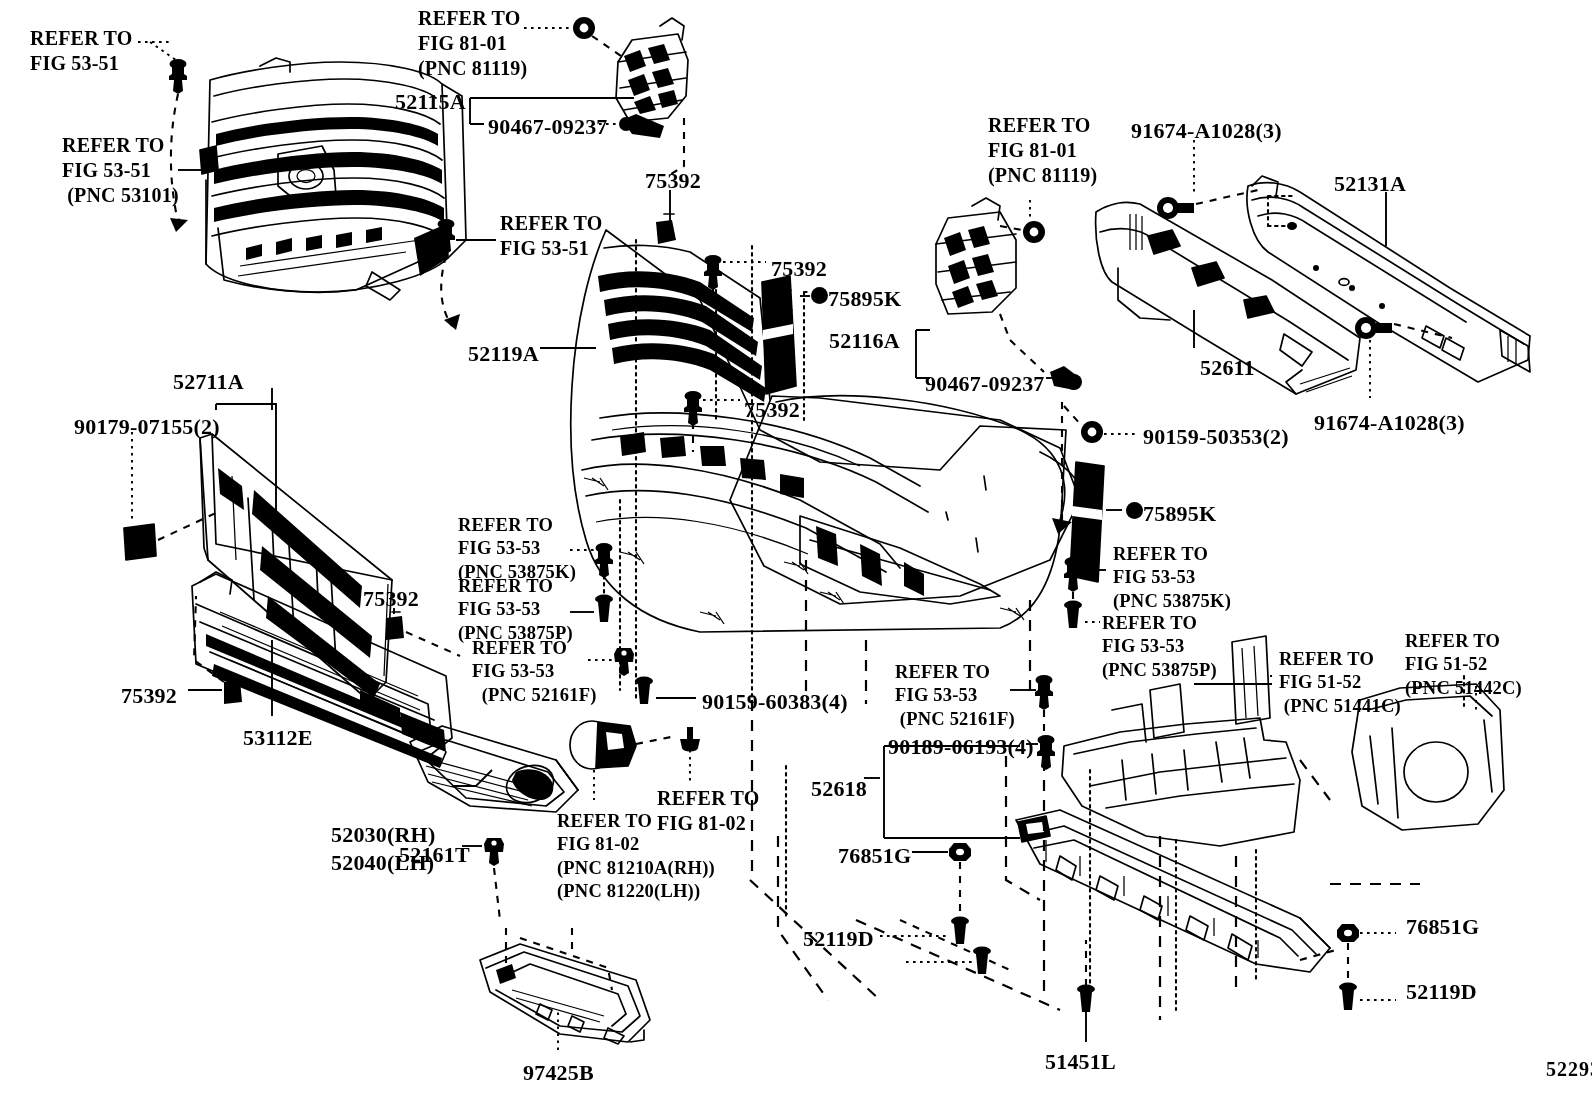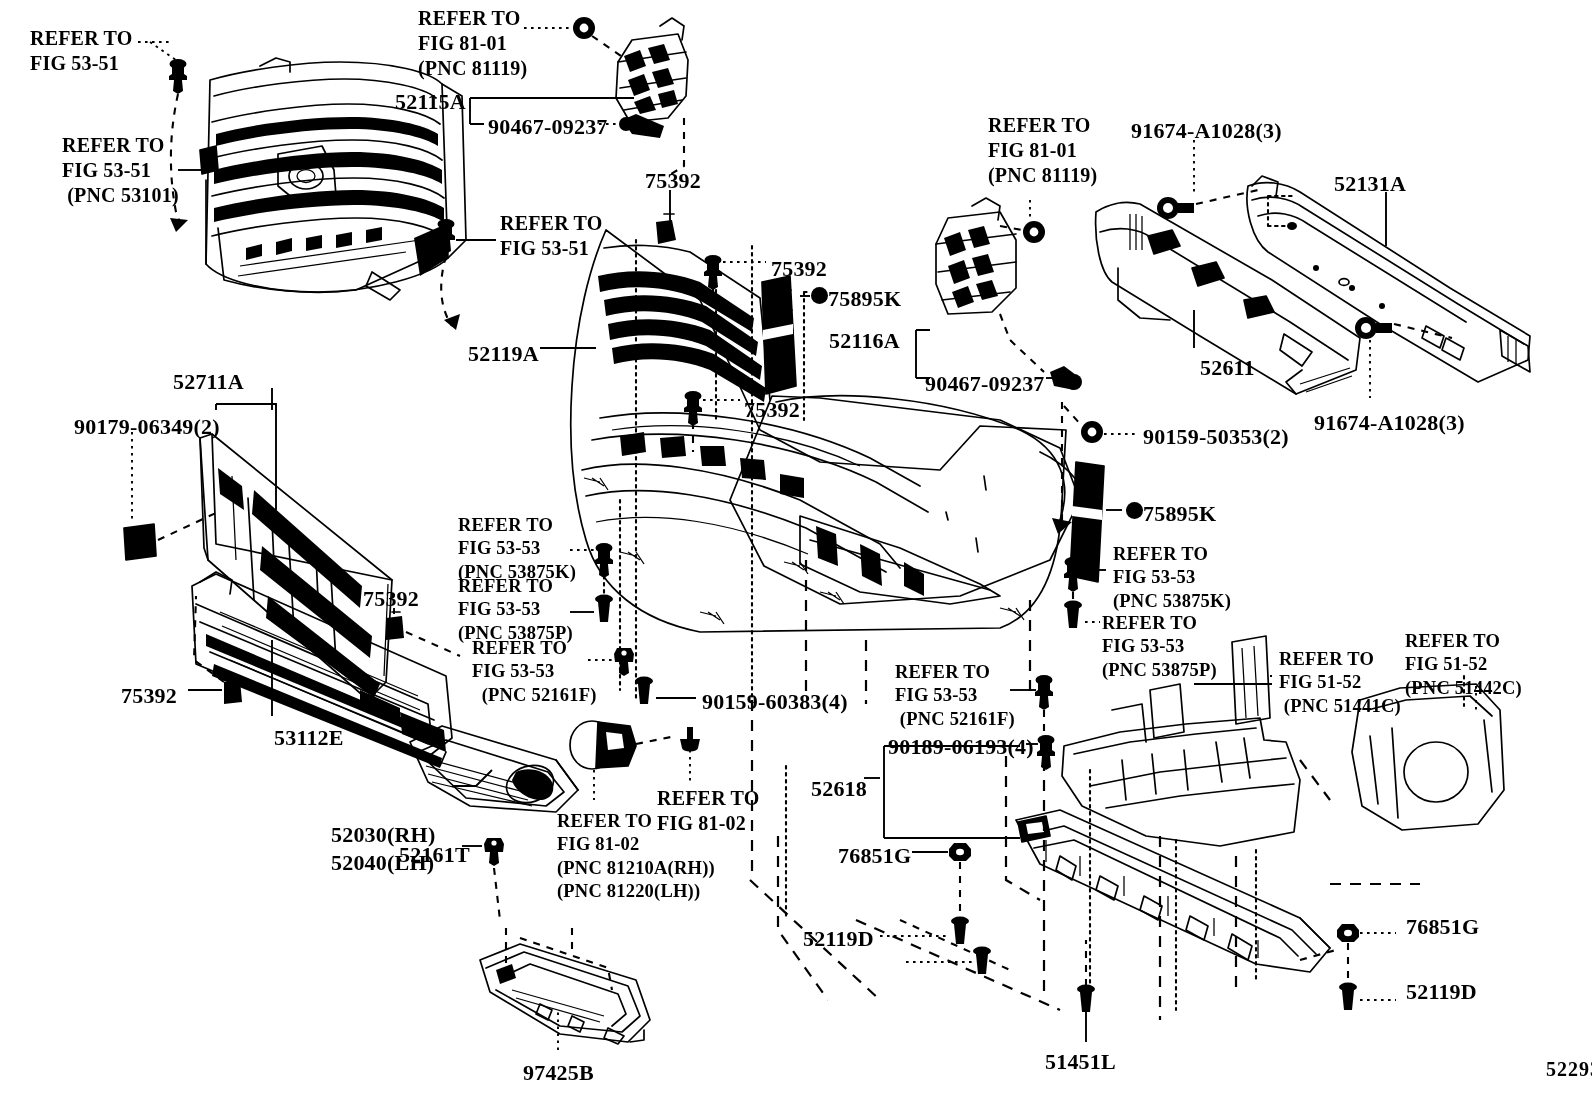--- a/index.html
+++ b/index.html
@@ -578,24 +578,24 @@
       <div class="lbl pn" style="left: 1314px; top: 409px;">91674-A1028(3)</div>
       <div class="lbl pn" style="left: 468px; top: 340px;">52119A</div>
       <div class="lbl pn" style="left: 771px; top: 255px;">75392</div>
       <div class="lbl pn" style="left: 828px; top: 285px;">75895K</div>
       <div class="lbl pn" style="left: 829px; top: 327px;">52116A</div>
       <div class="lbl pn" style="left: 744px; top: 396px;">75392</div>
       <div class="lbl pn" style="left: 925px; top: 370px;">90467-09237</div>
       <div class="lbl pn" style="left: 1143px; top: 423px;">90159-50353(2)</div>
       <div class="lbl pn" style="left: 1143px; top: 500px;">75895K</div>
       <div class="lbl pn" style="left: 173px; top: 368px;">52711A</div>
-      <div class="lbl pn" style="left: 74px; top: 413px;">90179-06349(2)</div>
+      <div class="lbl pn" style="left: 74px; top: 413px;">90179-07155(2)</div>
       <div class="lbl pn" style="left: 363px; top: 585px;">75392</div>
       <div class="lbl pn" style="left: 121px; top: 682px;">75392</div>
-      <div class="lbl pn" style="left: 243px; top: 724px; margin-left: 31px;">53112E</div>
+      <div class="lbl pn" style="left: 243px; top: 724px;">53112E</div>
       <div class="lbl refsm" style="left: 458px; top: 514px;">REFER TO
 FIG 53-53
 (PNC 53875K)</div>
       <div class="lbl refsm" style="left: 458px; top: 575px;">REFER TO
 FIG 53-53
 (PNC 53875P)</div>
       <div class="lbl refsm" style="left: 472px; top: 637px;">REFER TO
 FIG 53-53
   (PNC 52161F)</div>
       <div class="lbl pn" style="left: 702px; top: 688px;">90159-60383(4)</div>

